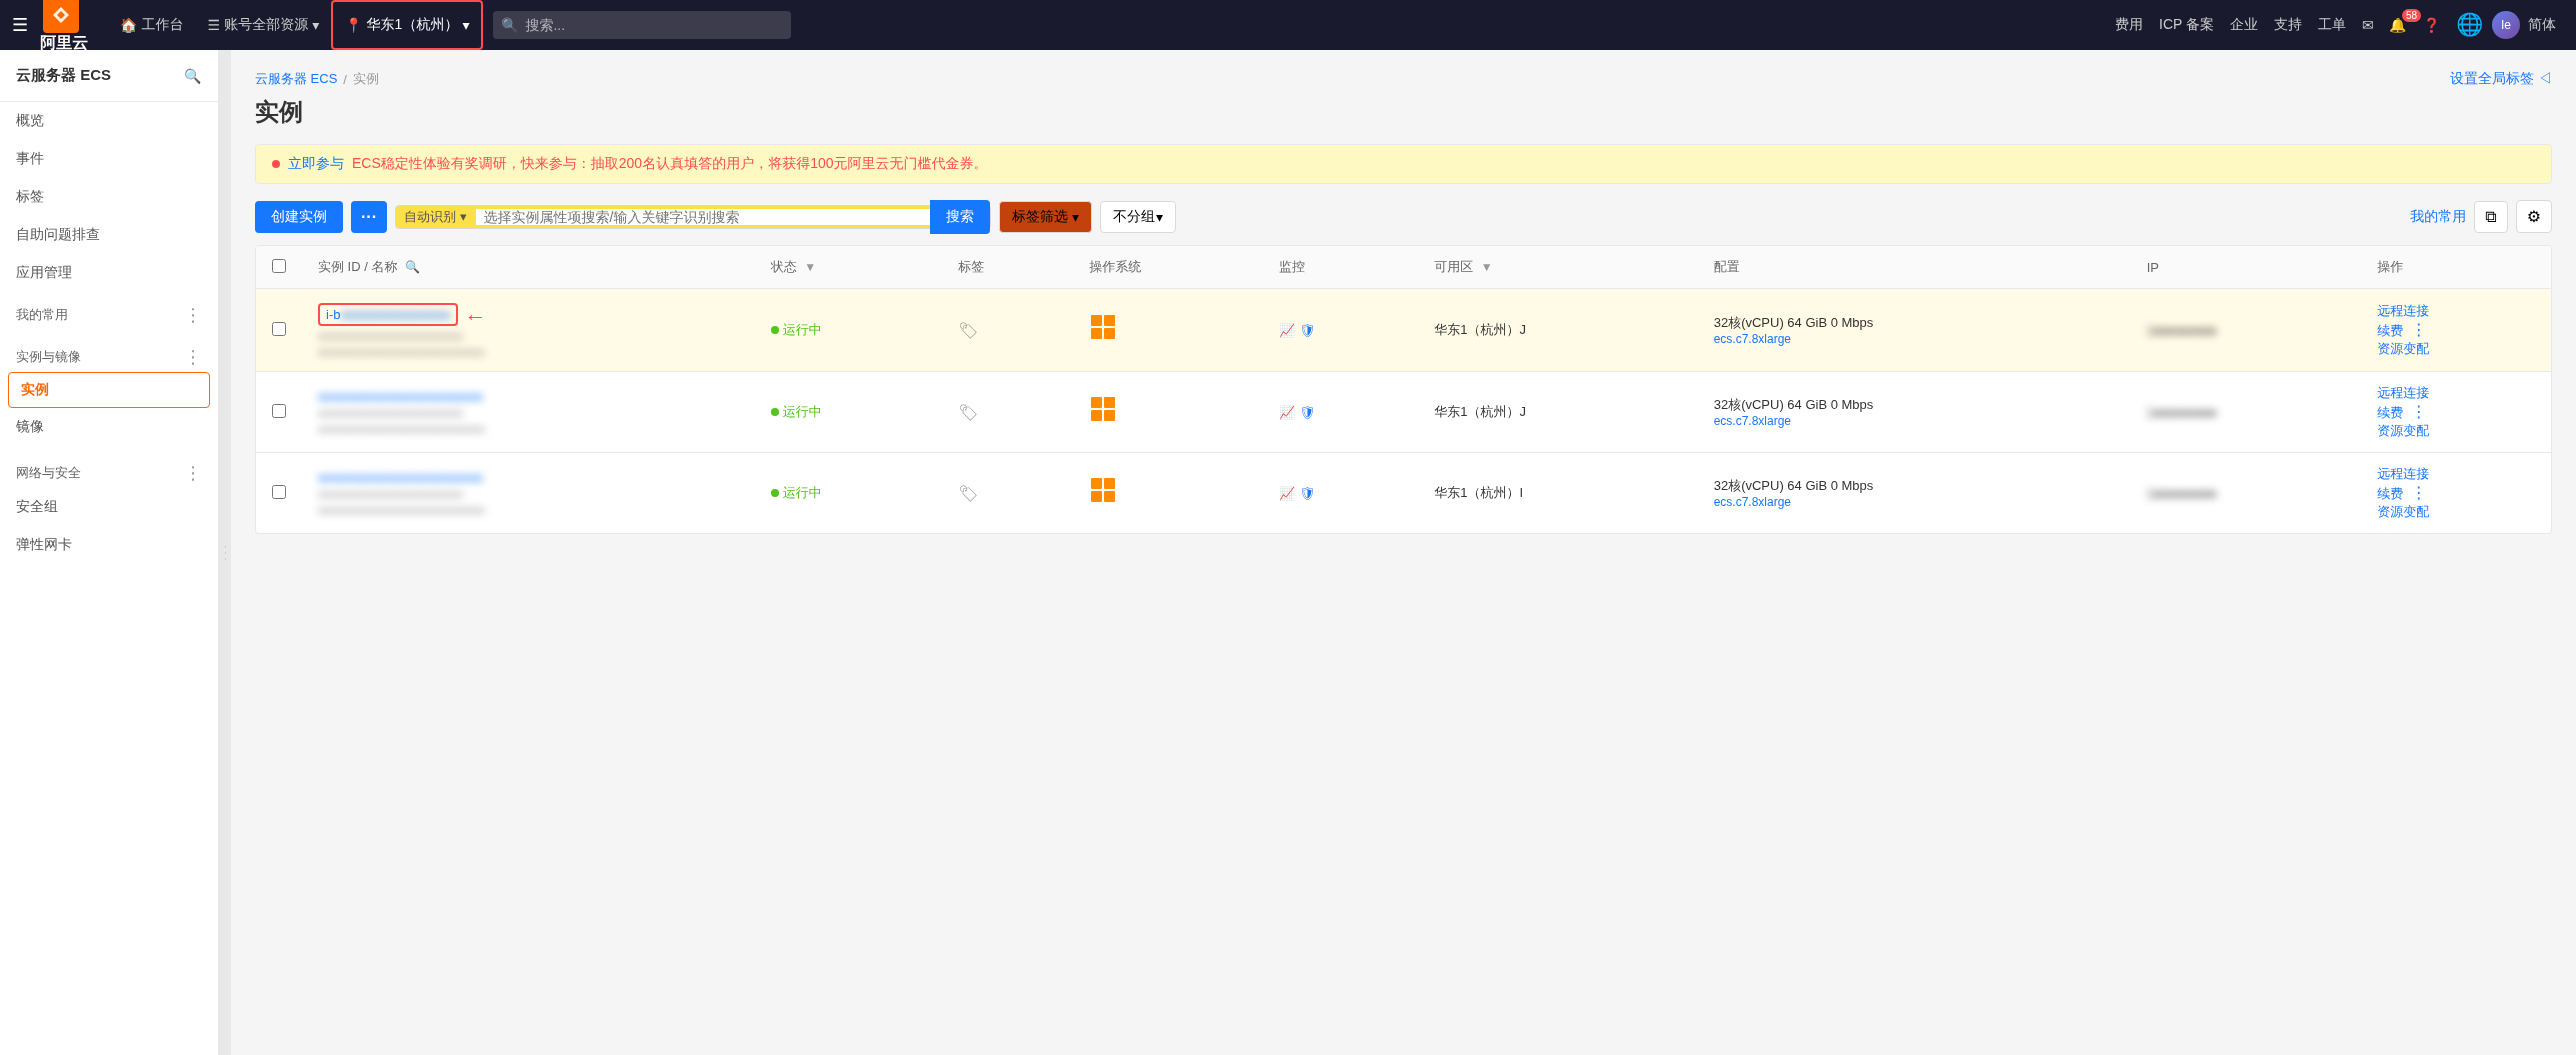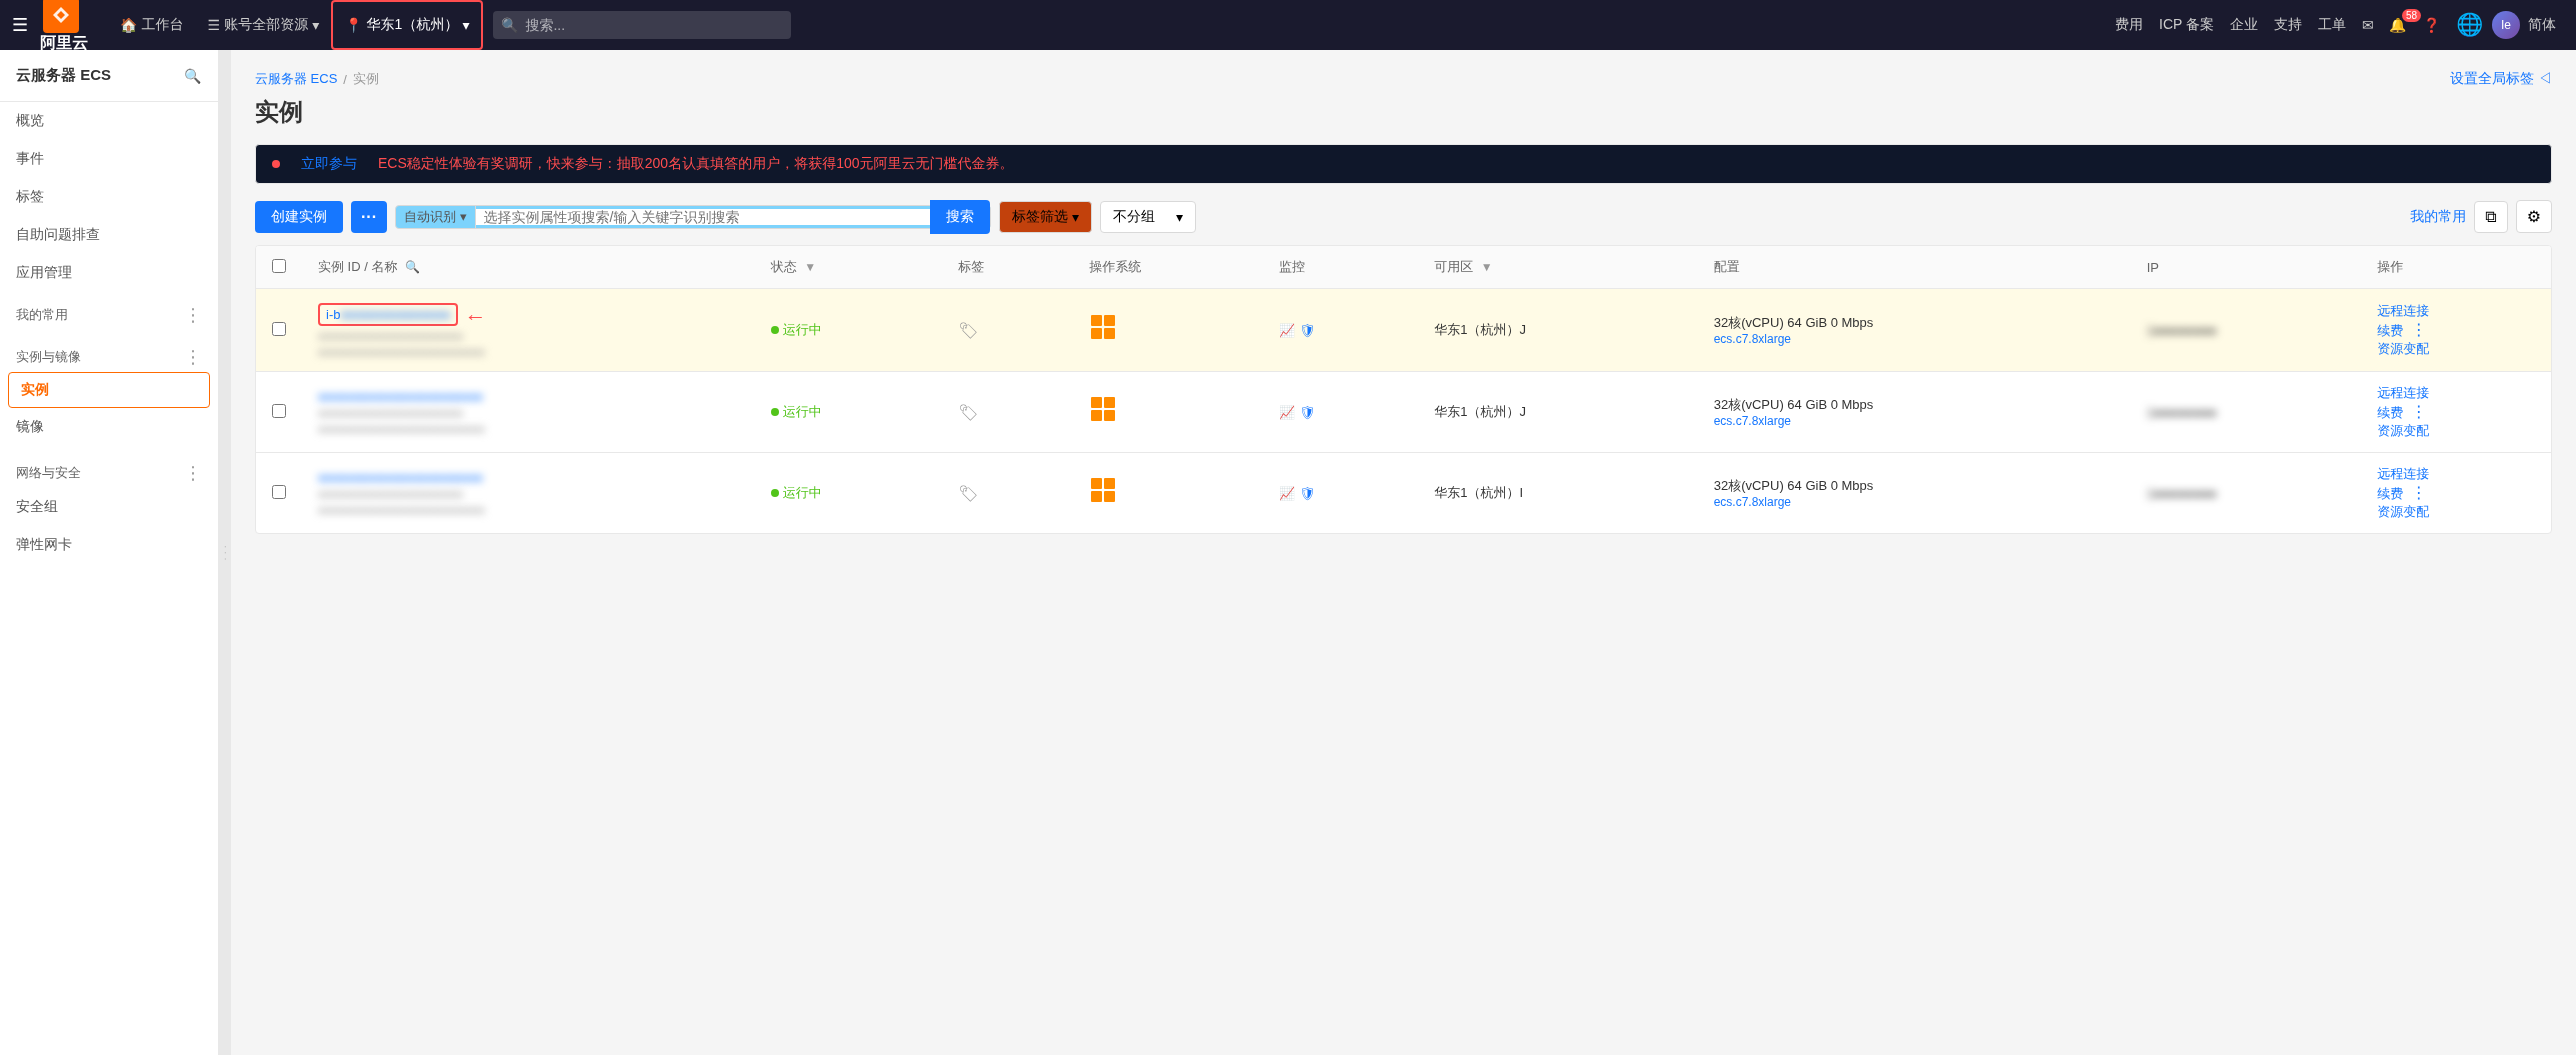--- a/index.html
+++ b/index.html
@@ -43,35 +43,35 @@
     .sidebar-dots { color: #999; cursor: pointer; font-size: 18px; }
 
     
     .main { flex: 1; overflow-y: auto; background: #f5f5f5; }
     .main-inner { padding: 20px 24px; }
     .breadcrumb { font-size: 13px; color: #999; margin-bottom: 8px; display: flex; align-items: center; gap: 6px; }
     .breadcrumb a { color: #1677ff; cursor: pointer; }
     .page-title { font-size: 24px; font-weight: 600; color: #333; margin-bottom: 16px; }
 
     
-    .banner { background: #0f172a; border: 1px solid #e8e8e8; border-radius: 4px; padding: 10px 16px; margin-bottom: 16px; display: flex; align-items: center; gap: 21px; }
+    .banner { background: #fef9c3; border: 1px solid #e8e8e8; border-radius: 4px; padding: 10px 16px; margin-bottom: 16px; display: flex; align-items: center; gap: 8px; }
     .banner-dot { width: 8px; height: 8px; border-radius: 50%; background: #ff4d4f; flex-shrink: 0; }
     .banner-link { color: #1677ff; cursor: pointer; font-weight: 500; }
     .banner-text { color: #ff4d4f; font-size: 14px; }
 
     
     .toolbar { display: flex; align-items: center; gap: 8px; margin-bottom: 12px; flex-wrap: wrap; }
     .btn-primary { background: #1677ff; color: #fff; border: none; padding: 7px 16px; border-radius: 4px; cursor: pointer; font-size: 14px; font-weight: 500; }
     .btn-dots { background: #1677ff; color: #fff; border: none; padding: 7px 10px; border-radius: 4px; cursor: pointer; font-size: 16px; font-weight: bold; }
-    .search-bar { display: flex; align-items: center; border: 1px solid #d9d9d9; border-radius: 4px; background: #7dd3fc; height: 24px; flex: 1; max-width: 596px; }
+    .search-bar { display: flex; align-items: center; border: 1px solid #d9d9d9; border-radius: 4px; background: #fde047; height: 24px; flex: 1; max-width: 596px; }
     .search-auto { display: flex; align-items: center; padding: 0 8px; border-right: 1px solid #d9d9d9; color: #555; font-size: 13px; cursor: pointer; white-space: nowrap; height: 100%; gap: 4px; }
     .search-input { border: none; outline: none; padding: 0 8px; flex: 1; font-size: 14px; color: #999; }
     .btn-search { background: #1677ff; color: #fff; border: none; padding: 0 16px; height: 34px; border-radius: 0 4px 4px 0; cursor: pointer; font-size: 14px; }
     .btn-tag-filter { background: #c2410c; border: 1px solid #d9d9d9; padding: 6px 12px; border-radius: 4px; cursor: pointer; font-size: 14px; display: flex; align-items: center; gap: 4px; }
-    .btn-group-filter { background: #fff; border: 1px solid #d9d9d9; padding: 6px 12px; border-radius: 4px; cursor: pointer; font-size: 14px; display: flex; align-items: center; gap: 21px; }
+    .btn-group-filter { background: #fff; border: 1px solid #d9d9d9; padding: 6px 12px; border-radius: 4px; cursor: pointer; font-size: 14px; display: flex; align-items: center; gap: 1px; }
     .adv-search-link { color: #1677ff; cursor: pointer; font-size: 14px; margin-left: auto; }
     .btn-icon { background: #fff; border: 1px solid #d9d9d9; padding: 6px 10px; border-radius: 4px; cursor: pointer; font-size: 16px; }
     .top-right-btn { margin-left: auto; color: #1677ff; cursor: pointer; font-size: 14px; }
 
     
     .table-wrap { background: #fff; border-radius: 4px; border: 1px solid #e8e8e8; overflow: hidden; }
     .table { width: 100%; border-collapse: collapse; }
     .table th { background: #fafafa; padding: 12px 16px; text-align: left; font-size: 13px; color: #666; font-weight: 500; border-bottom: 1px solid #e8e8e8; white-space: nowrap; }
     .table td { padding: 12px 16px; border-bottom: 1px solid #e8e8e8; font-size: 13px; color: #333; vertical-align: middle; }
     .table tr:last-child td { border-bottom: none; }

